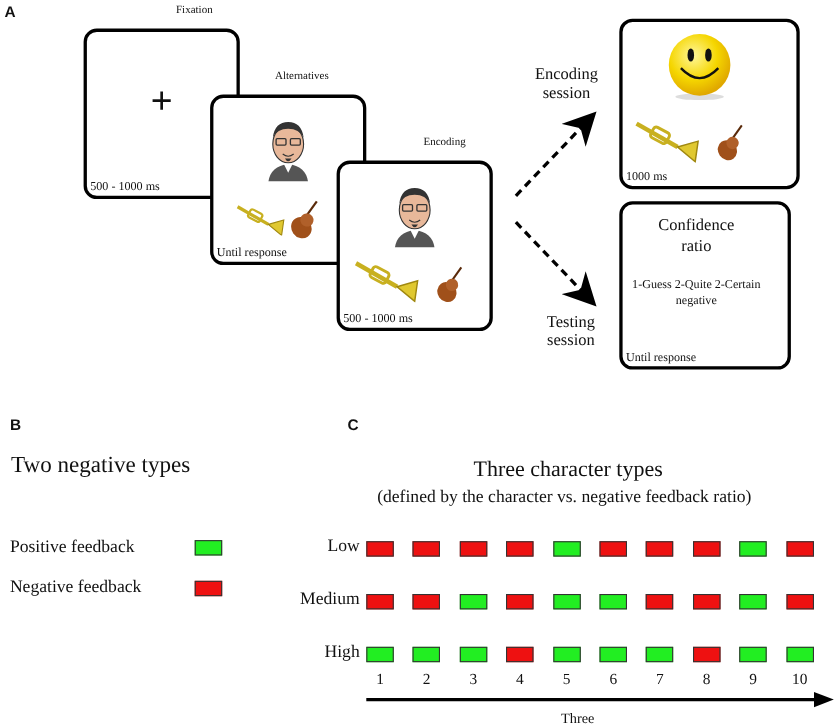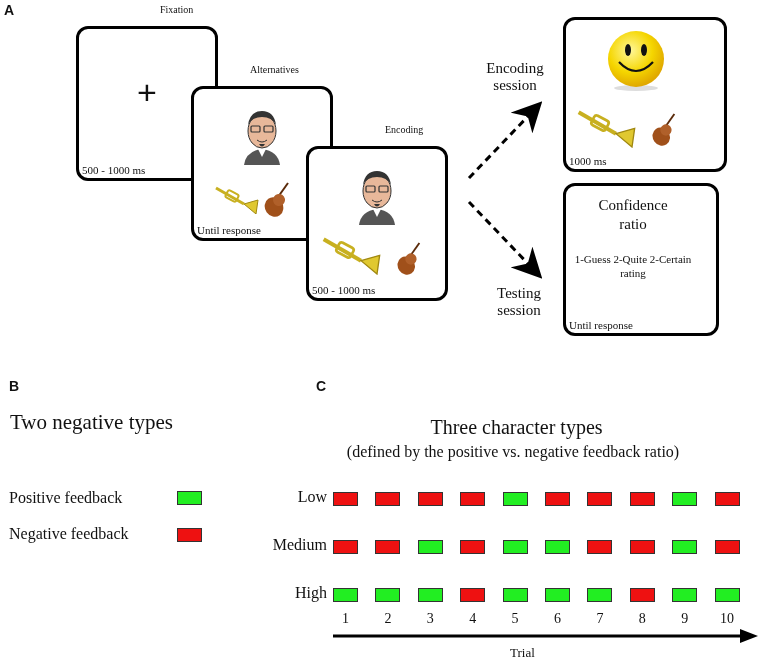--- a/index.html
+++ b/index.html
@@ -123,36 +123,36 @@
   <div class="dur">1000 ms</div>
 </div>
 
 <div class="screen" style="left:563px;top:183px;width:156px;height:153px;">
   <div class="abs" style="left:0;top:10px;width:134px;text-align:center;font-size:15px;line-height:19px;">
     <div>Confidence</div>
     <div>ratio</div>
   </div>
   <div class="abs" style="left:0;top:66px;width:134px;text-align:center;font-size:11px;line-height:14px;">
     <div>1-Guess 2-Quite 2-Certain</div>
-    <div>rating</div>
+    <div>negative</div>
   </div>
   <div class="dur">Until response</div>
 </div>
 
 <div class="abs panel-letter" style="left:9px;top:378px;">B</div>
 <div class="abs" style="left:10px;top:410px;font-size:21px;white-space:nowrap;">Two negative types</div>
 
 <div class="abs" style="left:9px;top:489px;font-size:16px;white-space:nowrap;">Positive feedback</div>
 <div class="sq" id="legend-pos" style="left: 177px; top: 491px; background: rgb(34, 238, 34);"></div>
 <div class="abs" style="left:9px;top:525px;font-size:16px;white-space:nowrap;">Negative feedback</div>
 <div class="sq" id="legend-neg" style="left: 177px; top: 528px; background: rgb(238, 17, 17);"></div>
 
 <div class="abs panel-letter" style="left:316px;top:378px;">C</div>
 <div class="abs" style="left:270px;top:416px;width:493px;text-align:center;font-size:20px;">Three character types</div>
-<div class="abs" style="left:270px;top:443px;width:486px;text-align:center;font-size:16px;white-space:nowrap;">(defined by the positive vs. negative feedback ratio)</div>
+<div class="abs" style="left:270px;top:443px;width:486px;text-align:center;font-size:16px;white-space:nowrap;">(defined by the character vs. negative feedback ratio)</div>
 
 <div id="grid">
     <div class="rowlabel" style="left: 257px; top: 488px;">Low</div>
     <div class="sq" style="left: 333px; top: 492px; background: rgb(238, 17, 17);"></div>
     <div class="sq" style="left: 375.4px; top: 492px; background: rgb(238, 17, 17);"></div>
     <div class="sq" style="left: 417.8px; top: 492px; background: rgb(238, 17, 17);"></div>
     <div class="sq" style="left: 460.2px; top: 492px; background: rgb(238, 17, 17);"></div>
     <div class="sq" style="left: 502.6px; top: 492px; background: rgb(34, 238, 34);"></div>
     <div class="sq" style="left: 545px; top: 492px; background: rgb(238, 17, 17);"></div>
     <div class="sq" style="left: 587.4px; top: 492px; background: rgb(238, 17, 17);"></div>
@@ -190,13 +190,13 @@
     <div class="trialnum" style="left: 587.4px; top: 611px;">7</div>
     <div class="trialnum" style="left: 629.8px; top: 611px;">8</div>
     <div class="trialnum" style="left: 672.2px; top: 611px;">9</div>
     <div class="trialnum" style="left: 714.6px; top: 611px;">10</div>
   </div>
 
 <svg class="abs" style="left:330px;top:628px;" width="433" height="20">
   <line x1="3" y1="8" x2="412" y2="8" stroke="#000" stroke-width="3"></line>
   <path d="M410 1 L428 8 L410 15 Z" fill="#000"></path>
 </svg>
-<div class="abs" style="left:510px;top:645px;font-size:13px;">Trial</div>
+<div class="abs" style="left:510px;top:645px;font-size:13px;">Three</div>
 
 </body></html>

